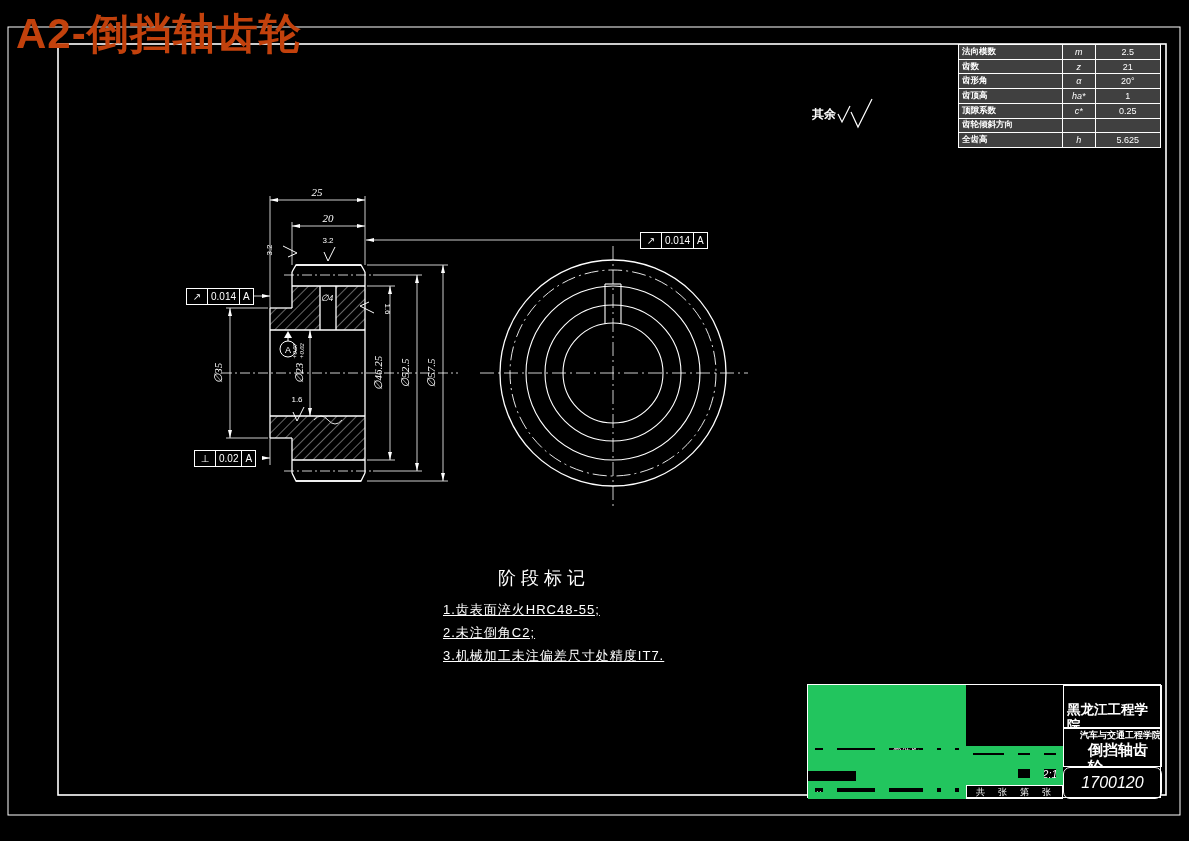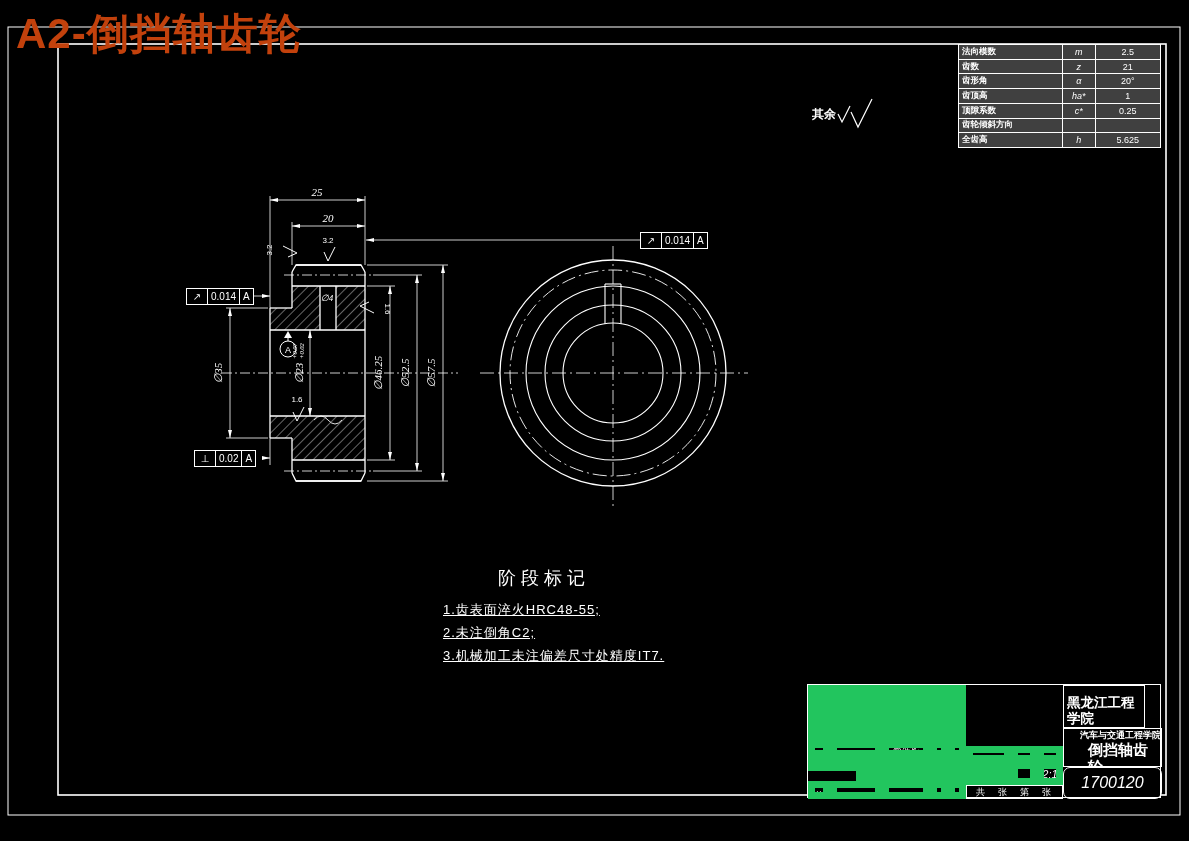--- a/index.html
+++ b/index.html
@@ -334,21 +334,21 @@
     <div class="grid" style="left:158px;top:77px;width:118px;grid-template-columns:15px 15px 15px 26px 26px;grid-template-rows:23px;">
       <i class="gc"></i>
         <i class="gc"></i>
         <i class="gc"></i>
         <i class="gc"></i>
       <i class="gc it" style="font-size:11px;">2:1</i>
     </div>
 
     <div class="cell" style="left:158px;top:100px;width:97px;height:14px;font-size:9px;letter-spacing:2px;">共　张　第　张</div>
 
-    <div class="cell" style="left:255px;top:0;width:82px;height:43px;font-size:13.5px;font-weight:bold;justify-content:flex-start;align-items:flex-start;padding:9px 0 0 3px;line-height:1.2;">黑龙江工程学院</div>
+    <div class="cell" style="left:255px;top:0;width:99px;height:43px;font-size:13.5px;font-weight:bold;justify-content:flex-start;align-items:flex-start;padding:16px 0 0 3px;line-height:1.2;">黑龙江工程学院</div>
     <div class="cell" style="left:255px;top:43px;width:99px;height:39px;flex-direction:column;align-items:flex-start;padding-left:16px;justify-content:flex-start;">
       <span style="font-size:9px;font-weight:bold;white-space:nowrap;">汽车与交通工程学院</span>
       <span style="font-size:15px;font-weight:bold;width:66px;line-height:1.1;margin-left:8px;">倒挡轴齿轮</span>
     </div>
     <div class="cell it" style="left:255px;top:82px;width:99px;height:32px;font-size:16px;border-radius:7px;">1700120</div>
   </div>
 
 </div>
 
 </body></html>

